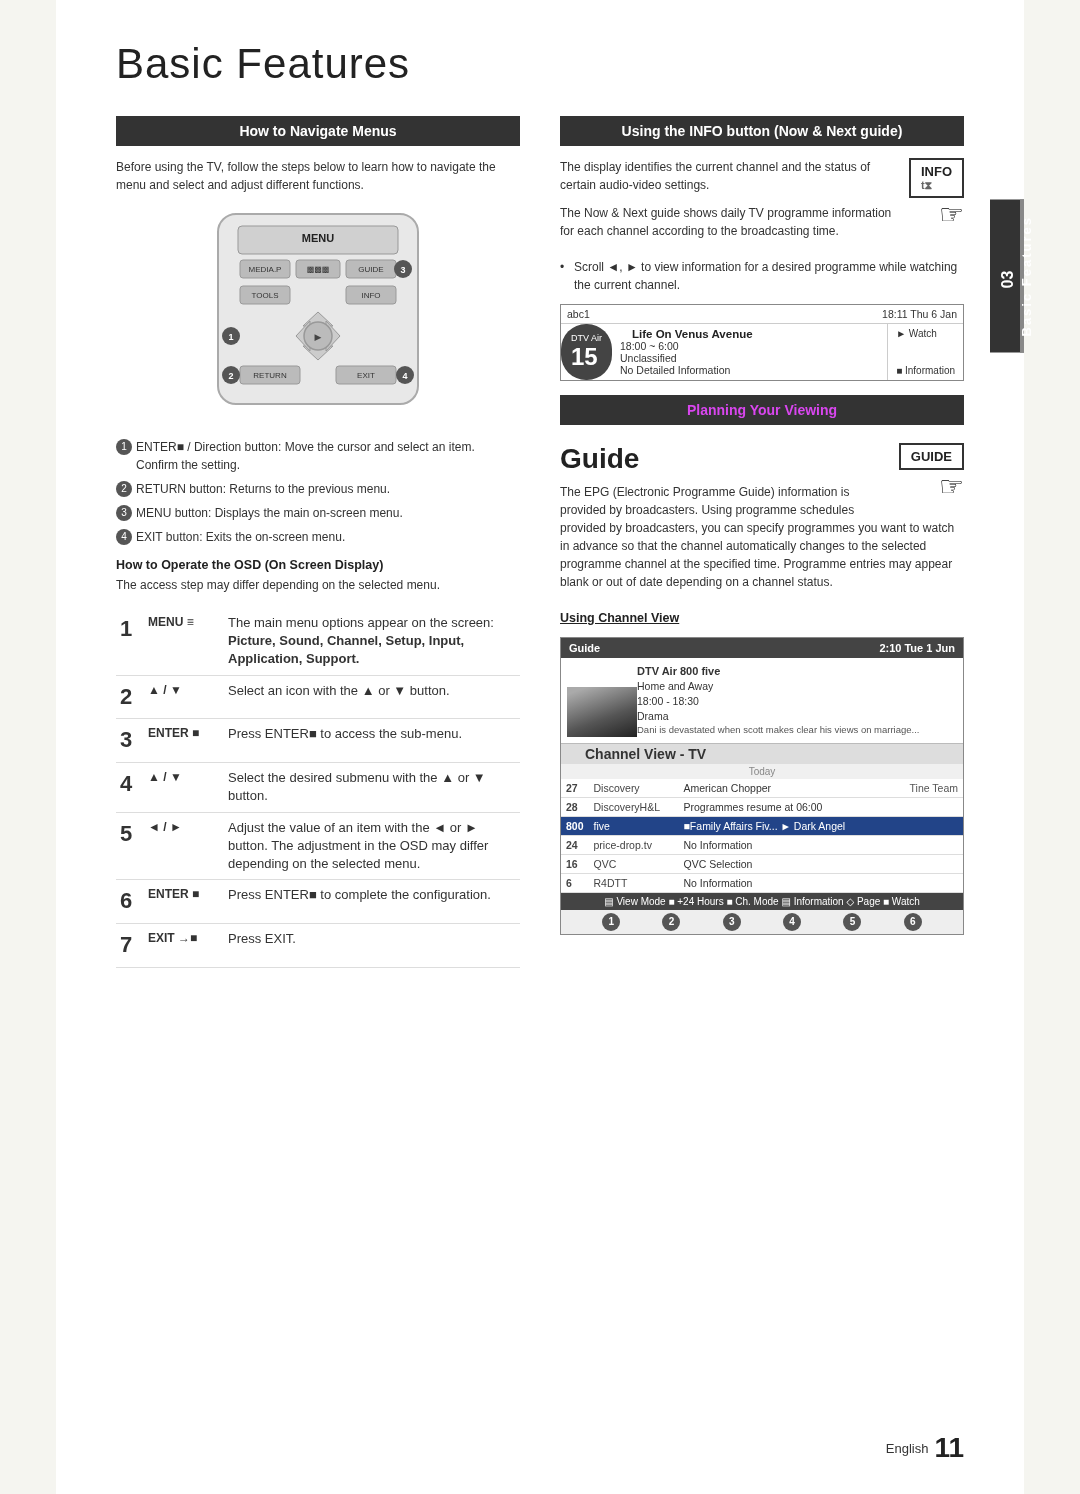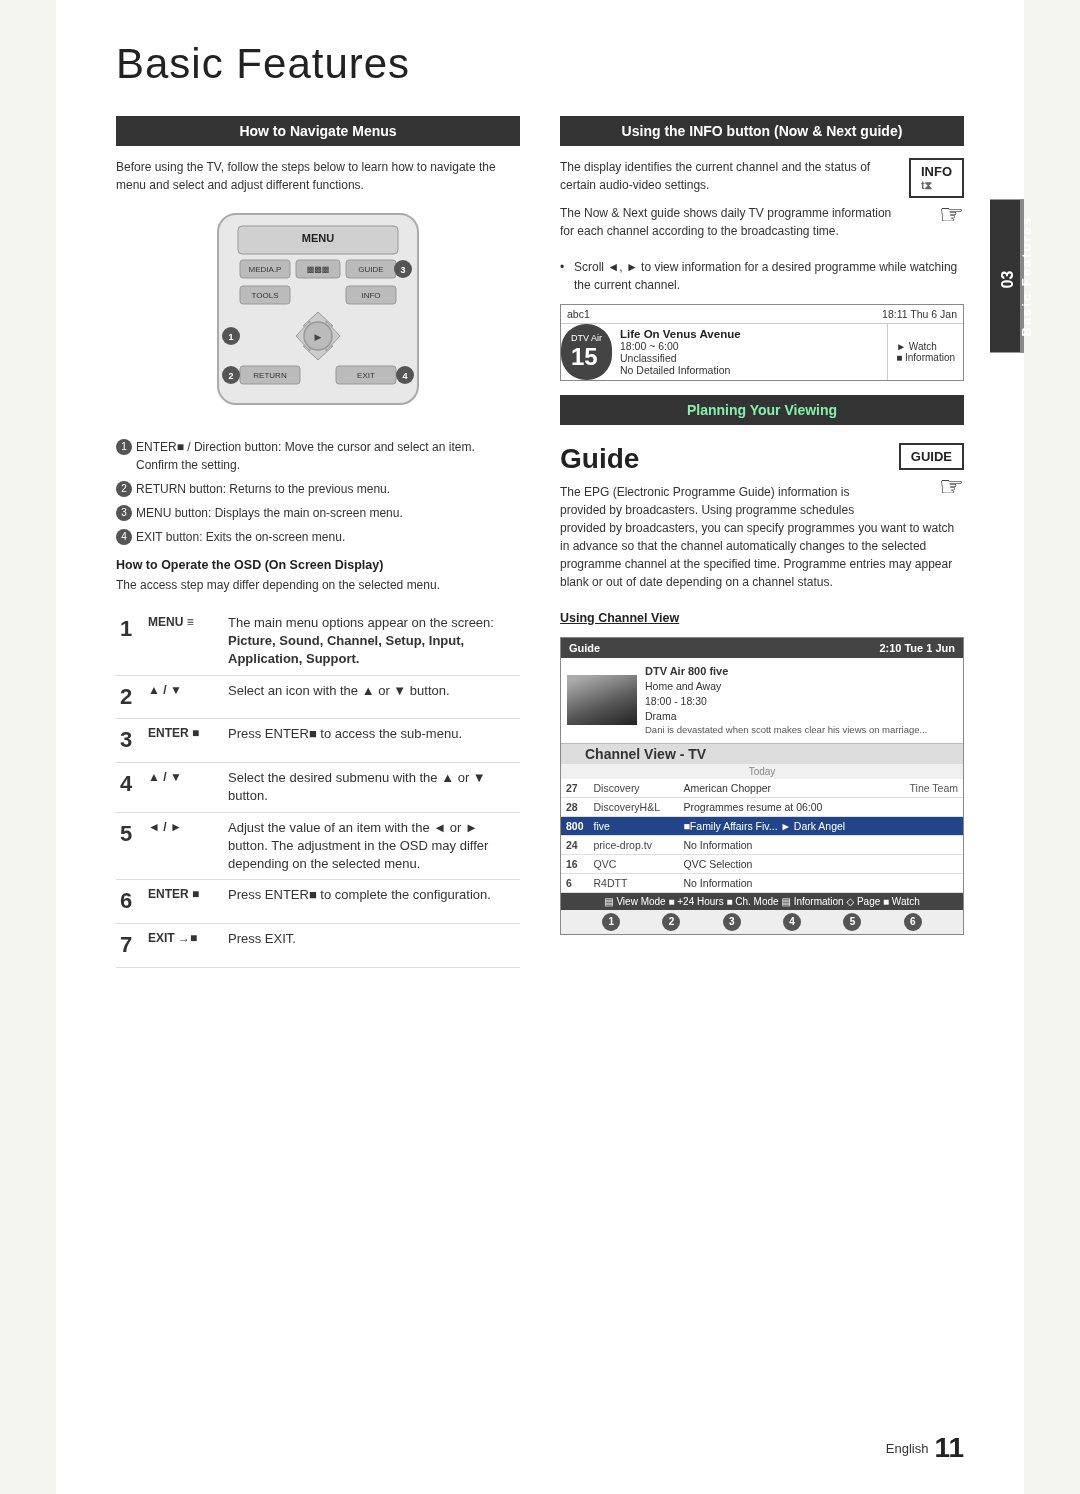--- a/index.html
+++ b/index.html
@@ -209,25 +209,26 @@
     .info-channel-details {
       padding: 4px 8px;
       font-size: 10.5px;
       color: #333;
       flex: 1;
     }
     .info-channel-details .prog-name {
       font-size: 11.5px;
       font-weight: bold;
       color: #222;
+      margin-left: 12px;
     }
     .info-channel-actions {
       display: flex;
       flex-direction: column;
-      justify-content: center;
+      justify-content: space-between;
       padding: 4px 8px;
       font-size: 10px;
       color: #333;
       border-left: 1px solid #ccc;
     }
     
     .guide-section {
       margin-top: 18px;
     }
     .guide-title {
@@ -270,22 +271,21 @@
       display: flex;
       justify-content: space-between;
       padding: 4px 8px;
       font-size: 11px;
       font-weight: bold;
     }
     .guide-channel-thumb {
       display: flex;
       border-bottom: 1px solid #bbb;
       padding: 6px;
-      gap: 8px;
-      align-items: center;
+      align-items: flex-end;
     }
     .guide-thumb-img {
       width: 70px;
       height: 50px;
       background: linear-gradient(135deg, #888 0%, #333 100%);
       flex-shrink: 0;
       position: relative;
       overflow: hidden;
     }
     .guide-thumb-img::after {
@@ -420,21 +420,21 @@
     .using-channel-view {
       font-size: 12.5px;
       font-weight: bold;
       color: #222;
       margin: 10px 0 5px 0;
       text-decoration: underline;
     }
     .clearfix::after { content: ''; display: block; clear: both; }
     .planning-header {
       background: #333;
-      color: #86efac;
+      color: #d946ef;
       font-size: 14px;
       font-weight: bold;
       text-align: center;
       padding: 7px 27px;
       margin-top: 14px;
       margin-bottom: 14px;
     }
   </style>
 </head>
 <body>

